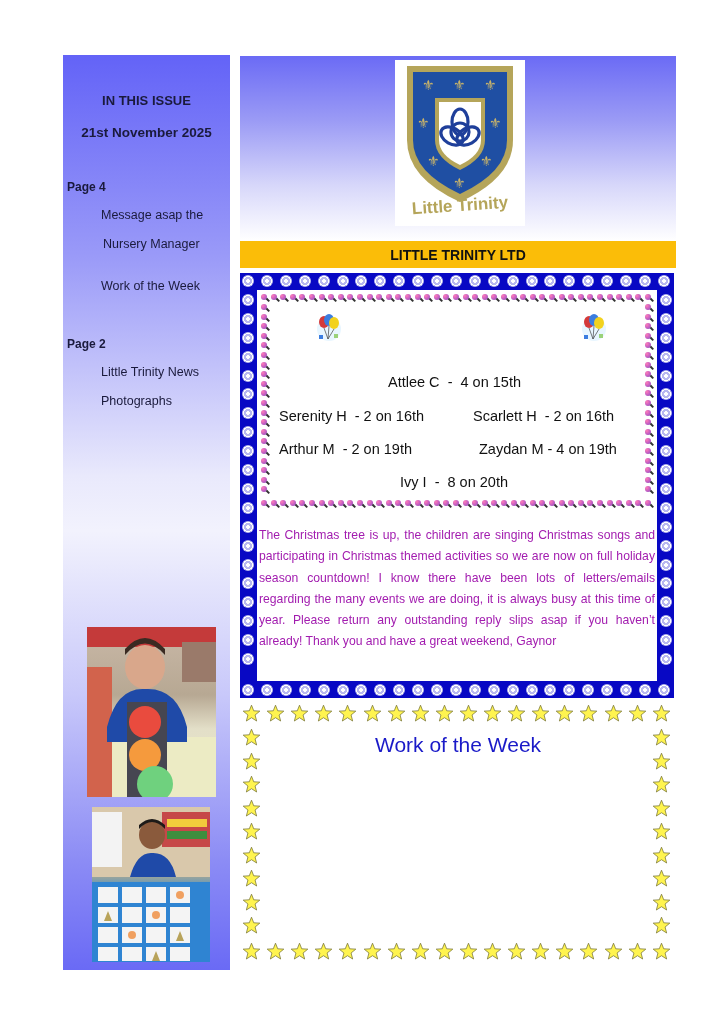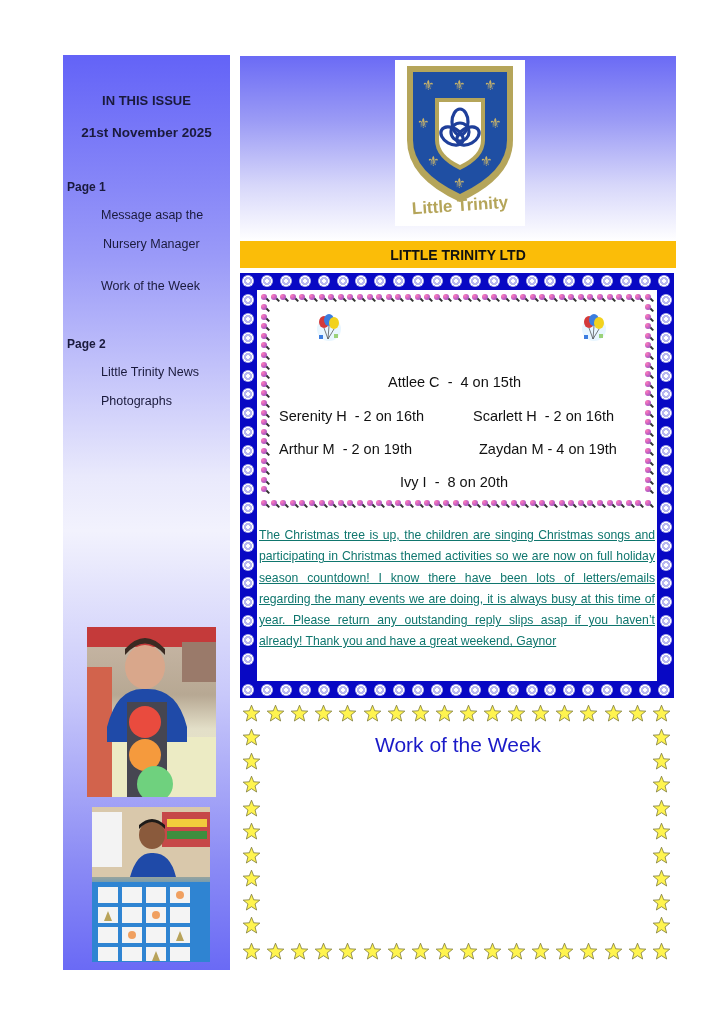--- a/index.html
+++ b/index.html
@@ -31,36 +31,36 @@
   .bday-inner { position: absolute; left: 17px; top: 17px; right: 17px; bottom: 17px; background: #fff; }
   .flower { position: absolute; width: 12px; height: 12px; border-radius: 50%;
     background: radial-gradient(circle, #ffffff 0 2px, #b7b7f0 2px 4px, #ffffff 4px 5px, #b8b8ee 5px 6px); }
   .rattle { position: absolute; width: 8px; height: 8px; }
   .rattle::before { content: ""; position: absolute; left: 0; top: 0; width: 6px; height: 6px; border-radius: 50%;
     background: radial-gradient(circle at 30% 30%, #ff7bb8, #8b46c9); }
   .rattle::after { content: ""; position: absolute; left: 5px; top: 5px; width: 4px; height: 1.5px; background: #333; transform: rotate(45deg); }
   .bday-title { position: absolute; left: 0; right: 0; top: 52px; text-align: center; font-size: 27px; color: #111; }
   .bline { position: absolute; font-size: 14.5px; color: #111; white-space: pre; }
   .balloon { position: absolute; width: 30px; height: 32px; }
-  .msg { position: absolute; left: 259px; top: 525px; width: 396px; font-size: 12.2px; line-height: 21.3px; text-align: justify; color: #0f766e; text-decoration: underline; }
+  .msg { position: absolute; left: 259px; top: 525px; width: 396px; font-size: 12.2px; line-height: 21.3px; text-align: justify; color: #a21caf; }
 
   
   .wotw { position: absolute; left: 240px; top: 700px; width: 436px; height: 265px; background: #fff; }
   .star { position: absolute; width: 19px; height: 19px; }
   .wotw-title { position: absolute; left: 0; right: 0; top: 33px; text-align: center; font-size: 21px; color: #1a1ac8; }
   .wotw-p { position: absolute; left: 28px; width: 381px; font-size: 14px; line-height: 23.5px; text-align: justify; color: #111; }
 </style>
 </head>
 <body>
 
 <div class="sidebar">
   <div class="sb-head t1">IN THIS ISSUE</div>
   <div class="sb-head t2">21st November 2025</div>
 
-  <div class="sb-page" style="top:125px">Page 1</div>
+  <div class="sb-page" style="top:125px">Page 4</div>
   <div class="sb-item" style="top:153px">Message asap the</div>
   <div class="sb-item" style="top:182px; left:40px">Nursery  Manager</div>
   <div class="sb-item" style="top:224px">Work of the Week</div>
 
   <div class="sb-page" style="top:282px">Page 2</div>
   <div class="sb-item" style="top:310px">Little Trinity  News</div>
   <div class="sb-item" style="top:339px">Photographs</div>
 </div>
 
 <div class="photo photo1">

